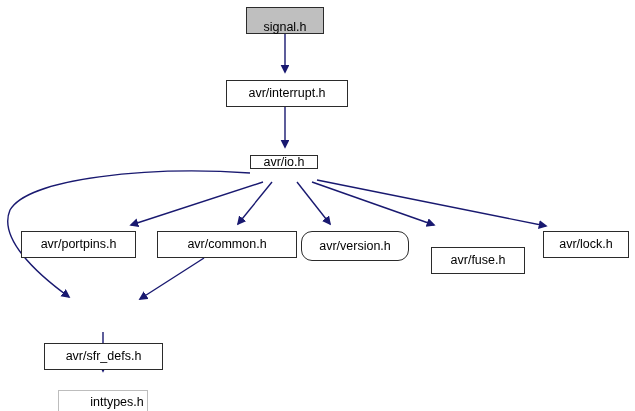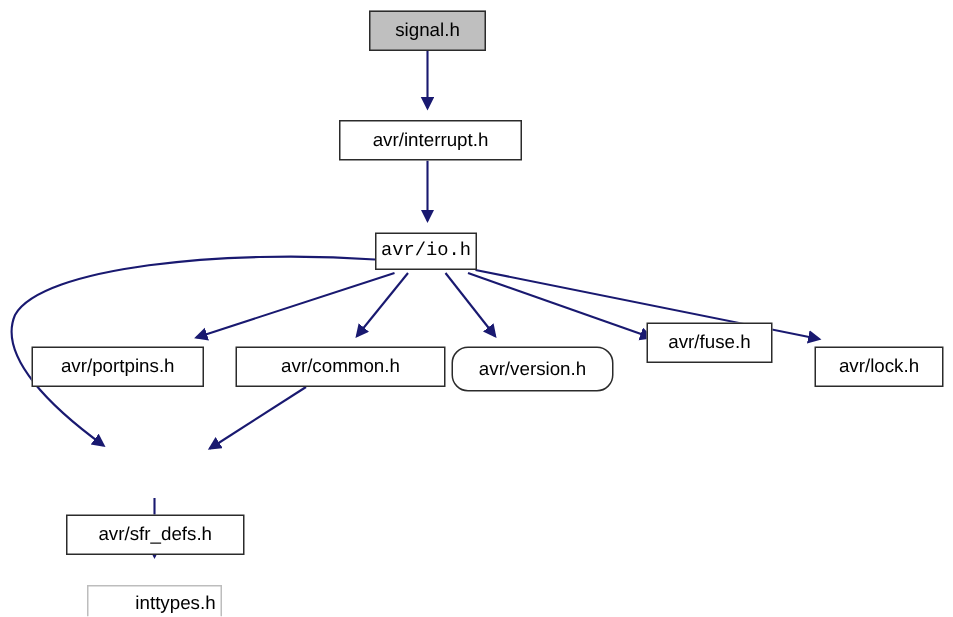--- a/index.html
+++ b/index.html
@@ -35,20 +35,21 @@
     line-height: 1;
     color: #000000;
     white-space: nowrap;
     border: 1px solid #2b2b2b;
     background: #ffffff;
     z-index: 2;
   }
   .node.current {
     background: #bfbfbf;
     border-color: #2b2b2b;
+    align-items: flex-end;
   }
   .node.external {
     background: #ffffff;
     border-color: #bdbdbd;
   }
   .node-label {
     pointer-events: none;
   }
 </style>
 </head>
@@ -74,33 +75,33 @@
         <path d="M103,332 L103,371" fill="none" stroke="#191970" stroke-width="1.4" marker-end="url(#arrowhead)"></path>
       </g>
   </svg>
   <div id="nodes">
       <div class="node current" style="left: 246px; top: 7px; width: 78px; height: 27px;">
         <span class="node-label">signal.h</span>
       </div>
       <div class="node" style="left: 226px; top: 80px; width: 122px; height: 27px; text-align: right;">
         <span class="node-label">avr/interrupt.h</span>
       </div>
-      <div class="node" style="left: 250px; top: 155px; width: 68px; height: 25px; font-family: Liberation Mono, monospace;">
+      <div class="node" style="left: 250px; top: 155px; width: 68px; height: 14px;">
         <span class="node-label">avr/io.h</span>
       </div>
       <div class="node" style="left: 21px; top: 231px; width: 115px; height: 27px;">
         <span class="node-label">avr/portpins.h</span>
       </div>
       <div class="node" style="left: 157px; top: 231px; width: 140px; height: 27px;">
         <span class="node-label">avr/common.h</span>
       </div>
       <div class="node" style="left: 301px; top: 231px; width: 108px; height: 30px; border-radius: 11px;">
         <span class="node-label">avr/version.h</span>
       </div>
-      <div class="node" style="left: 431px; top: 215px; width: 84px; height: 27px;">
+      <div class="node" style="left: 431px; top: 247px; width: 94px; height: 27px;">
         <span class="node-label">avr/fuse.h</span>
       </div>
       <div class="node" style="left: 543px; top: 231px; width: 86px; height: 27px;">
         <span class="node-label">avr/lock.h</span>
       </div>
       <div class="node" style="left: 44px; top: 295px; width: 119px; height: 27px; margin-top: 48px;">
         <span class="node-label">avr/sfr_defs.h</span>
       </div>
       <div class="node external" style="left: 58px; top: 390px; width: 90px; height: 25px; padding-left: 28px;">
         <span class="node-label">inttypes.h</span>

